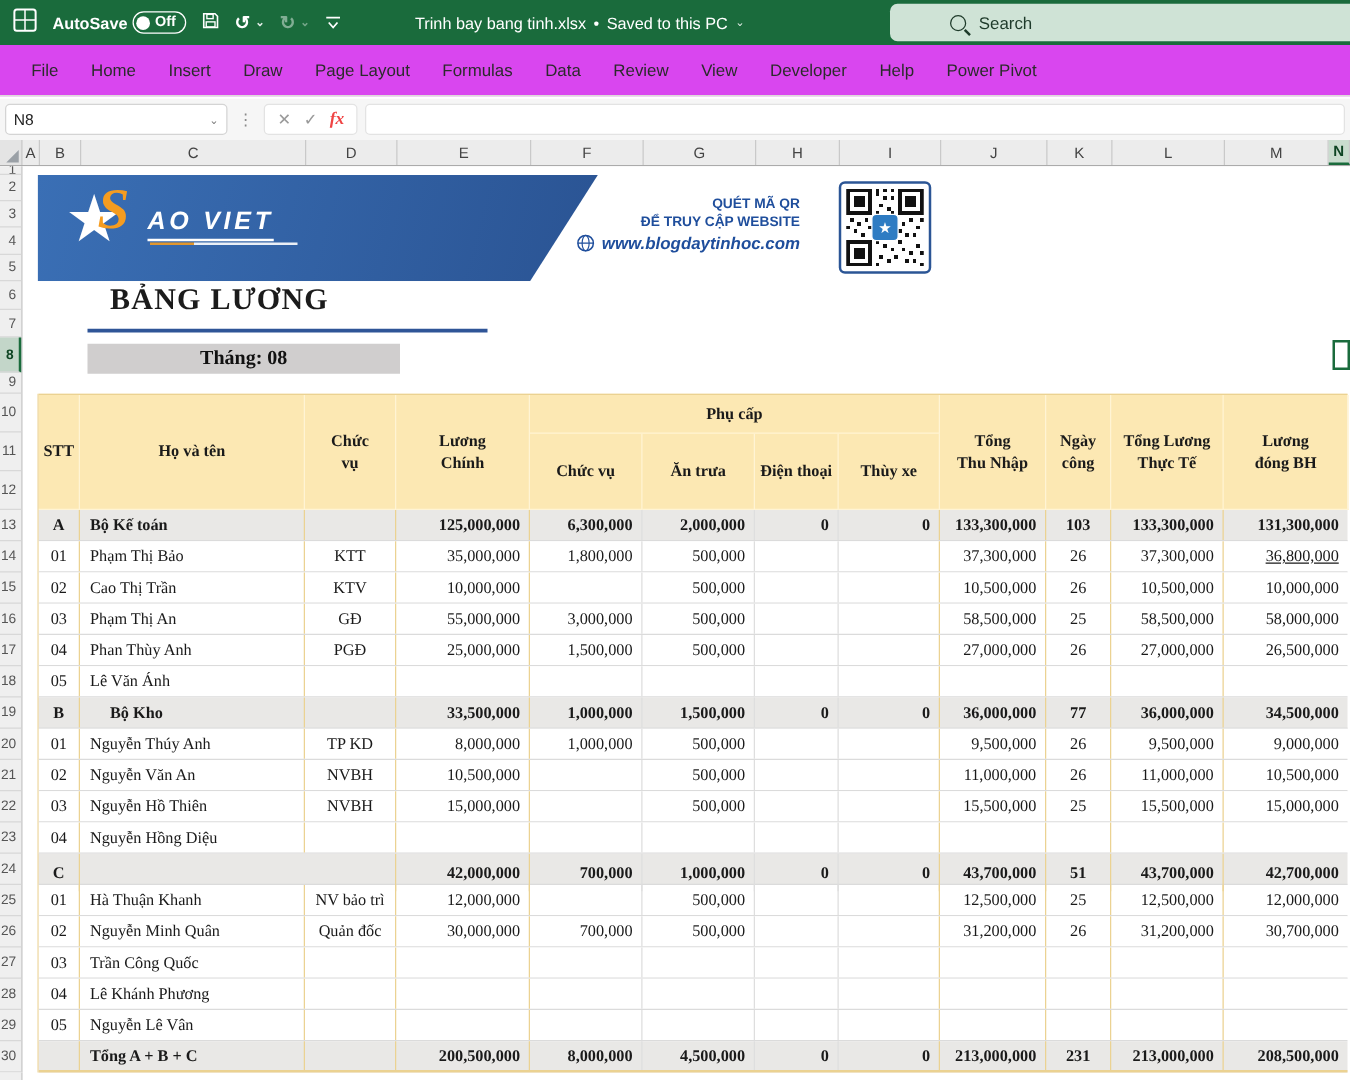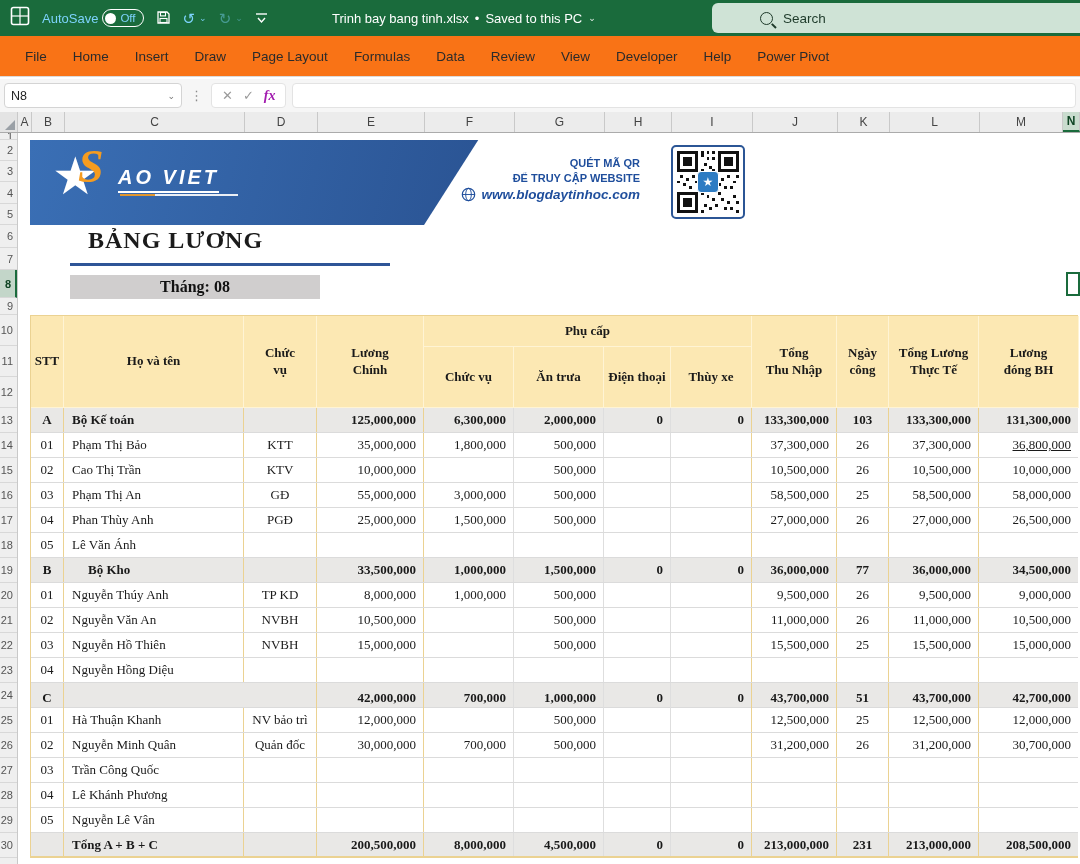--- a/index.html
+++ b/index.html
@@ -4,57 +4,57 @@
 <style>
   html,body{margin:0;padding:0;background:#fff;}
   *{box-sizing:border-box;}
   #app{position:relative;width:1080px;height:864px;overflow:hidden;
        font-family:"Liberation Sans",sans-serif;background:#fff;}
 
   
   #titlebar{position:absolute;left:0;top:0;width:1080px;height:36px;
     background:#1A6B3C;display:flex;align-items:center;color:#fff;}
   .tb-left{display:flex;align-items:center;gap:12px;padding-left:10px;}
-  .tb-item{display:flex;align-items:center;gap:4px;font-size:13px;color:#7dd3fc;}
+  .tb-item{display:flex;align-items:center;gap:4px;font-size:13px;color:#ffffff;font-weight:bold;}
   .autosave-pill{display:flex;align-items:center;gap:4px;border:1.5px solid #fff;
     border-radius:10px;height:18px;padding:0 7px 0 2px;font-size:11.5px;}
   .autosave-knob{width:11px;height:11px;border-radius:50%;background:#fff;}
   .tb-ico{font-size:15px;line-height:1;}
   .chev{font-size:9px;opacity:.9;}
   .dim{opacity:.45;}
   #tb-title{position:absolute;left:332px;top:0;height:36px;display:flex;
     align-items:center;font-size:13px;color:#fff;gap:6px;white-space:nowrap;}
   #searchbox{position:absolute;left:712px;right:0;top:3px;bottom:3px;
     background:#CFE3D6;border-radius:6px 0 0 6px;display:flex;align-items:center;
     padding-left:48px;gap:10px;color:#1E3A2A;font-size:13.5px;}
   .mag{width:13px;height:13px;border:1.7px solid #1E3A2A;border-radius:50%;position:relative;}
   .mag:after{content:"";position:absolute;width:6px;height:1.7px;background:#1E3A2A;
     transform:rotate(45deg);left:10px;top:12px;}
 
   
   #ribbon{position:absolute;left:0;top:36px;width:1080px;height:41px;
-    background:#f97316;border-bottom:1px solid #DCDAD8;display:flex;
+    background:#d946ef;border-bottom:1px solid #DCDAD8;display:flex;
     align-items:center;padding-left:12px;gap:0;}
   .rtab{font-size:13.5px;color:#2b2b2b;padding:0 13px;height:100%;
     display:flex;align-items:center;cursor:default;}
 
   
   #formulabar{position:absolute;left:0;top:79px;width:1080px;height:33px;
     background:#F6F6F6;display:flex;align-items:center;gap:6px;padding:3px 4px;}
   #namebox{width:178px;height:25px;background:#fff;border:1px solid #D4D4D4;
     border-radius:4px;display:flex;align-items:center;font-size:12.5px;color:#222;
     padding:0 6px;}
   #namebox .nb-text{flex:1;}
   .vdots{color:#8a8a8a;font-size:13px;letter-spacing:0;padding:0 2px;}
   #fb-btns{display:flex;align-items:center;gap:10px;background:#fff;
     border:1px solid #E3E3E3;border-radius:4px;height:25px;padding:0 10px;}
   .fb-x{color:#9a9a9a;font-size:13px;}
   .fb-ok{color:#9a9a9a;font-size:13px;}
   .fb-fx{font-family:"Liberation Serif",serif;font-style:italic;font-weight:bold;
-    font-size:14px;color:#a21caf;}
+    font-size:14px;color:#ef4444;}
   #fb-input{flex:1;height:25px;background:#fff;border:1px solid #E3E3E3;
     border-radius:4px;}
 
   
   #colheaders{position:absolute;left:0;top:112px;width:1080px;height:21px;
     background:#ECECEC;border-bottom:1px solid #ABABAB;display:flex;}
   #selectall{width:18px;height:100%;border-right:1px solid #C9C9C9;position:relative;background:#E4E4E4;}
   #selectall .tri{position:absolute;right:2px;bottom:2px;width:0;height:0;
     border-bottom:10px solid #9aa0a6;border-left:10px solid transparent;}
   .colh{height:100%;display:flex;align-items:center;justify-content:center;

